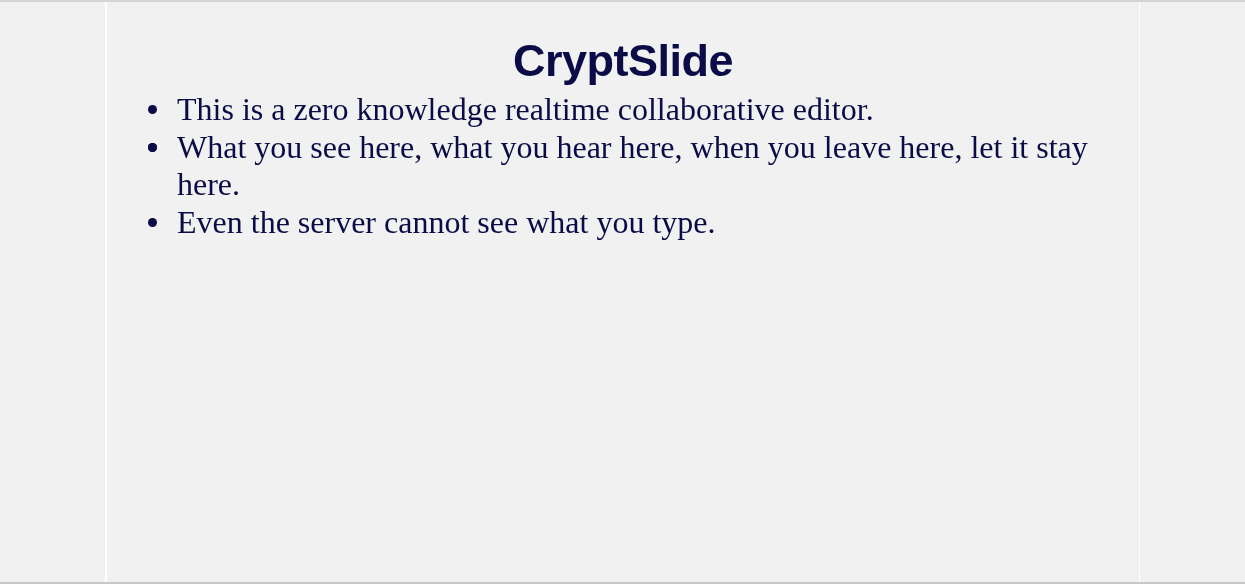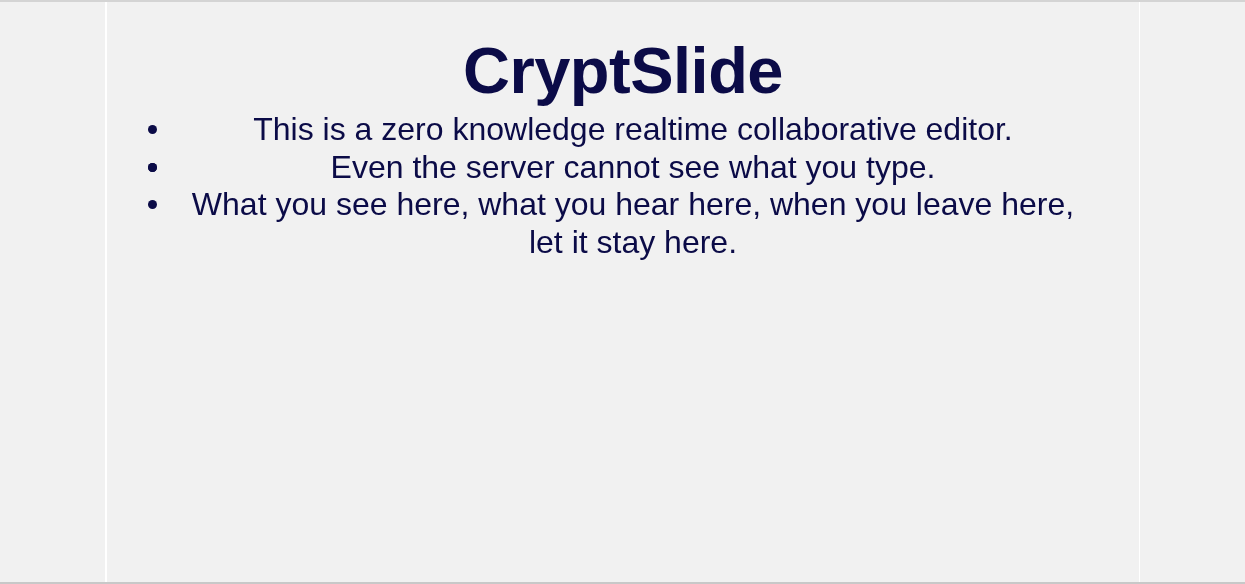--- a/index.html
+++ b/index.html
@@ -46,44 +46,43 @@
     background: #f1f1f1;
     box-sizing: border-box;
   }
 
   .slide-title {
     margin: 0;
     padding-top: 36px;
     text-align: center;
     font-family: "Liberation Sans", sans-serif;
     font-weight: bold;
-    font-size: 65px;
+    font-size: 45px;
     line-height: 1.0;
     color: #0b0b47;
     letter-spacing: -0.5px;
   }
 
   .slide-body {
     margin: 0;
     padding: 0;
     list-style: none;
     margin-top: 8px;
   }
 
   .bullet-item {
     position: relative;
     color: #0b0b47;
-    font-family: Liberation Sans, sans-serif;
+    font-family: Liberation Serif, serif;
     font-size: 32px;
     line-height: 37.5px;
     font-weight: normal;
     padding-left: 70px;
     padding-right: 50px;
     margin: 0;
-    text-align: center;
   }
 
   .bullet-dot {
     position: absolute;
     left: 41px;
     top: 14px;
     width: 9px;
     height: 9px;
     border-radius: 50%;
     background: #0b0b47;
@@ -111,24 +110,24 @@
         <span class="bullet-dot"></span>
         <span class="bullet-text">This is a zero knowledge realtime collaborative editor.</span>
       </li>
 
       <li class="bullet-item">
         <span class="bullet-dot"></span>
       </li>
 
       <li class="bullet-item">
         <span class="bullet-dot"></span>
-        <span class="bullet-text">Even the server cannot see what you type.</span>
+        <span class="bullet-text">What you see here, what you hear here, when you leave here, let it stay here.</span>
       </li>
 
       <li class="bullet-item">
         <span class="bullet-dot"></span>
-        <span class="bullet-text">What you see here, what you hear here, when you leave here, let it stay here.</span>
+        <span class="bullet-text">Even the server cannot see what you type.</span>
       </li>
 
     </ul>
 
   </div>
 </div>
 
 </body></html>

